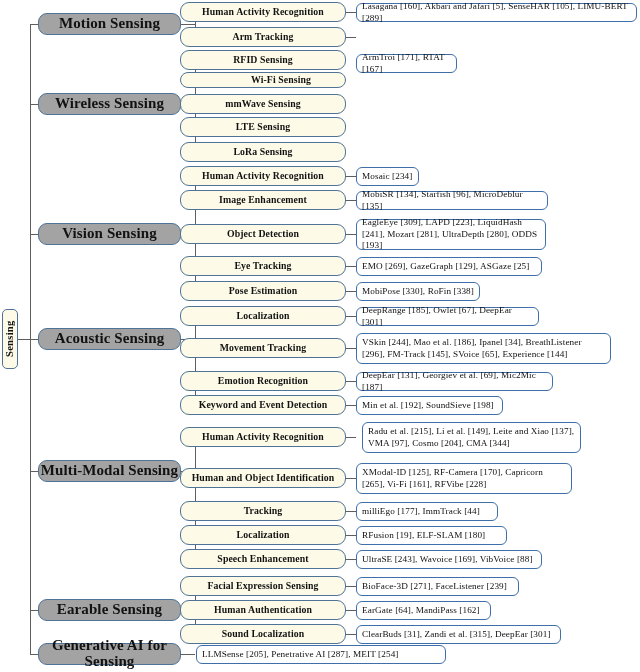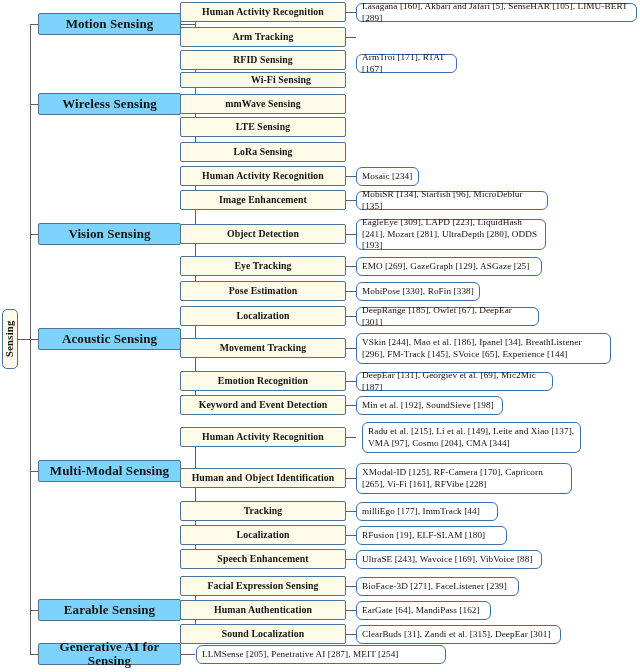--- a/index.html
+++ b/index.html
@@ -15,32 +15,32 @@
     position: relative;
     width: 640px; height: 672px;
     background: #ffffff;
   }
 
   
   .node {
     position: absolute;
     box-sizing: border-box;
     border: 1px solid #4a6f93;
-    border-radius: 2px;
+    border-radius: 9px;
     background: #fdfbe8;
     display: flex;
     align-items: center;
     justify-content: center;
     text-align: center;
     color: #121212;
     font-weight: bold;
     letter-spacing: .1px;
     line-height: 1.05;
   }
-  .node.l1 { font-size: 13px; background: #7dd3fc; border-color: #4f7396; }
+  .node.l1 { font-size: 15px; background: #a3a3a3; border-color: #4f7396; }
   .node.l2 { font-size: 9.8px;  background: #fdfbe8; border-color: #4f7396; }
   .node.leaf {
     background: #ffffff;
     border-color: #3f6fa8;
     border-radius: 6px;
     font-weight: normal;
     font-size: 9.2px;
     justify-content: flex-start;
     text-align: left;
     padding: 2px 4px 2px 5px;

